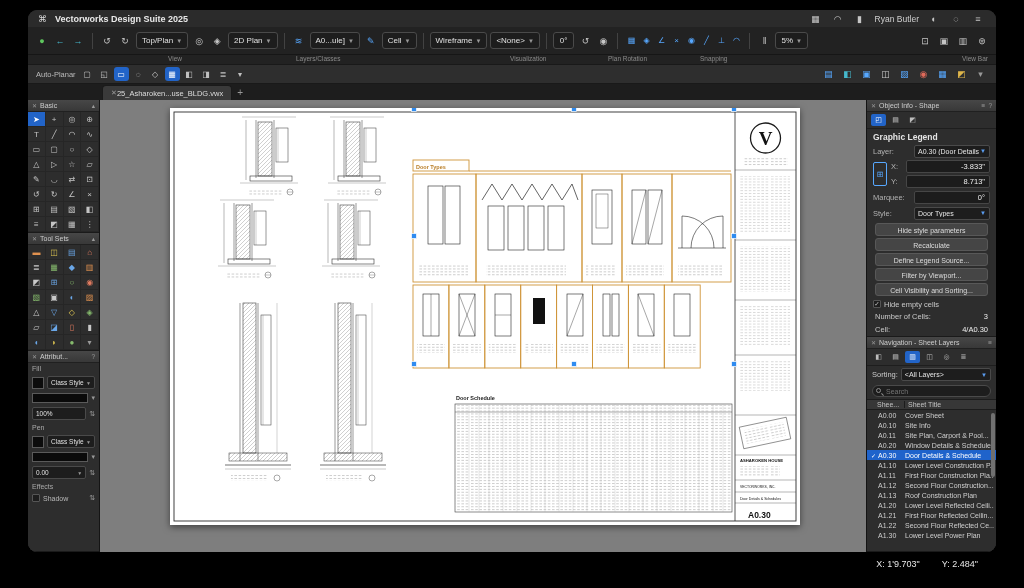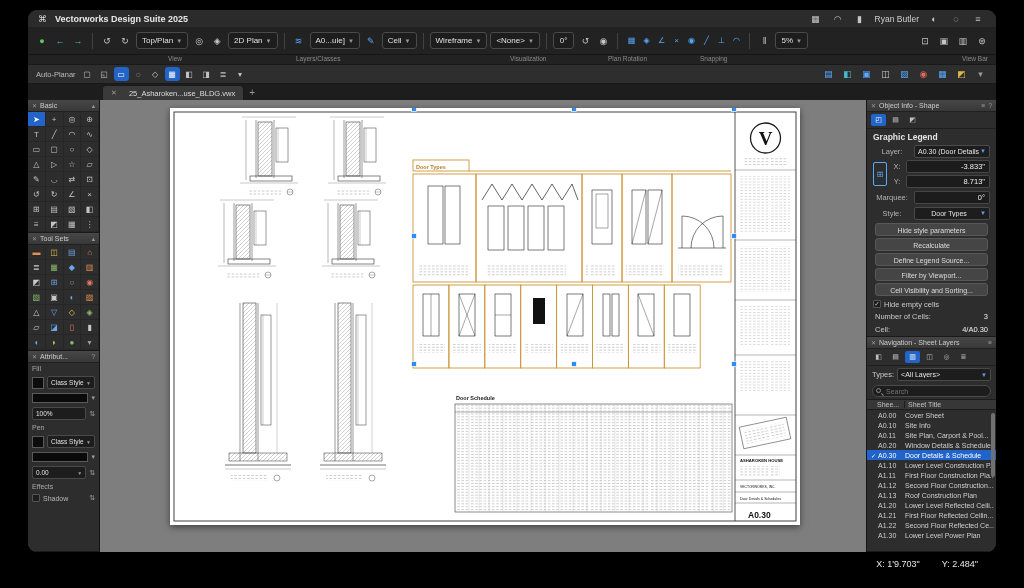--- a/index.html
+++ b/index.html
@@ -48,21 +48,21 @@
 
   
   .modebar { height:20px; background:#2e2e2e; border-top:1px solid #191919; border-bottom:1px solid #191919;
              display:flex; align-items:center; padding:0 8px; gap:4px; flex:none; font-size:7.5px; color:#bbb; }
   .mode-icons { display:flex; gap:2px; align-items:center; }
   .palette-icons { margin-left:auto; display:flex; gap:4px; align-items:center; }
 
   
   .tabbar { height:16px; background:#1d1d1d; display:flex; align-items:flex-end; flex:none; padding-left:74px; }
   .tab { height:15px; background:#3a3a3a; border:1px solid #1a1a1a; border-bottom:none;
-         border-radius:4px 4px 0 0; display:flex; align-items:center; gap:12px; padding:0 8px;
+         border-radius:4px 4px 0 0; display:flex; align-items:center; gap:0; padding:0 8px;
          font-size:7.5px; color:#ddd; }
   .tab .x { color:#9a9a9a; font-size:7px; }
   .tab-add { width:16px; height:15px; display:flex; align-items:center; justify-content:center; color:#999; font-size:10px; }
 
   
   .workspace { flex:1; display:flex; min-height:0; position:relative; }
   .left-col { width:72px; flex:none; display:flex; flex-direction:column; background:#2d2d2d; border-right:1px solid #141414; }
   .canvas { flex:1; background:#7e7e7e; position:relative; overflow:hidden; }
   .right-col { width:130px; flex:none; display:flex; flex-direction:column; background:#2b2b2b; border-left:1px solid #141414; min-height:0; }
 
@@ -85,21 +85,21 @@
              border-radius:2px; height:13px; padding:0 3px; font-size:6.5px; color:#e0e0e0; min-width:0; }
   .attr-dd .caret { margin-left:auto; color:#979797; font-size:5px; }
   .attr-swatch { width:12px; height:12px; background:#0c0c0c; border:1px solid #5a5a5a; flex:none; }
   .swatch-bar { flex:1; height:10px; background:#0a0a0a; border:1px solid #5a5a5a; }
   .stepper { color:#9a9a9a; font-size:7px; }
   .cb { width:8px; height:8px; background:#1d1d1d; border:1px solid #555; font-size:6.5px; color:#cfcfcf;
         display:flex; align-items:center; justify-content:center; border-radius:1px; flex:none; }
 
   
   .oi-type { font-size:8.5px; color:#e4e4e4; font-weight:bold; padding:3px 6px 1px; }
-  .oi-row { display:flex; align-items:center; gap:3px; padding:1.5px 6px; font-size:7.5px; color:#c9c9c9;text-align:center; }
+  .oi-row { display:flex; align-items:center; gap:3px; padding:1.5px 6px; font-size:7.5px; color:#c9c9c9; }
   .oi-lbl { width:38px; color:#b2b2b2; font-size:7.5px; flex:none; }
   .oi-lbl.sm { width:12px; }
   .oi-dd { flex:1; display:flex; align-items:center; background:#1d1d1d; border:1px solid #4a4a4a;
            border-radius:2px; height:13px; padding:0 3px; font-size:7px; color:#e5e5e5; min-width:0; }
   .oi-dd .trunc { overflow:hidden; white-space:nowrap; flex:1; }
   .oi-dd .caret { color:#5a9cf0; font-size:6px; }
   .oi-field { background:#1c1c1c; border:1px solid #464646; border-radius:2px; height:13px; display:flex;
               align-items:center; justify-content:flex-end; padding:0 4px; font-size:7.5px; color:#eee; flex:1; }
   .oi-pos { display:flex; gap:4px; padding:1px 6px; align-items:center; }
   .pos-icon { width:14px; height:24px; border:1px solid #57a8ff; border-radius:2px; color:#57a8ff;
@@ -695,21 +695,21 @@
         </div>
         <div class="nav-tabs">
             <span class="ptab">◧</span>
             <span class="ptab">▤</span>
             <span class="ptab active">▥</span>
             <span class="ptab">◫</span>
             <span class="ptab">◎</span>
             <span class="ptab">≣</span>
           </div>
         <div class="nav-row">
-          <span>Types:</span>
+          <span>Sorting:</span>
           <div class="oi-dd">
             <span class="trunc">&lt;All Layers&gt;</span>
             <span class="caret">▼</span>
           </div>
         </div>
         <div class="nav-row">
           <div class="search-wrap">
             <span class="mag"></span>
             <input type="text" placeholder="Search" style="">
           </div>

